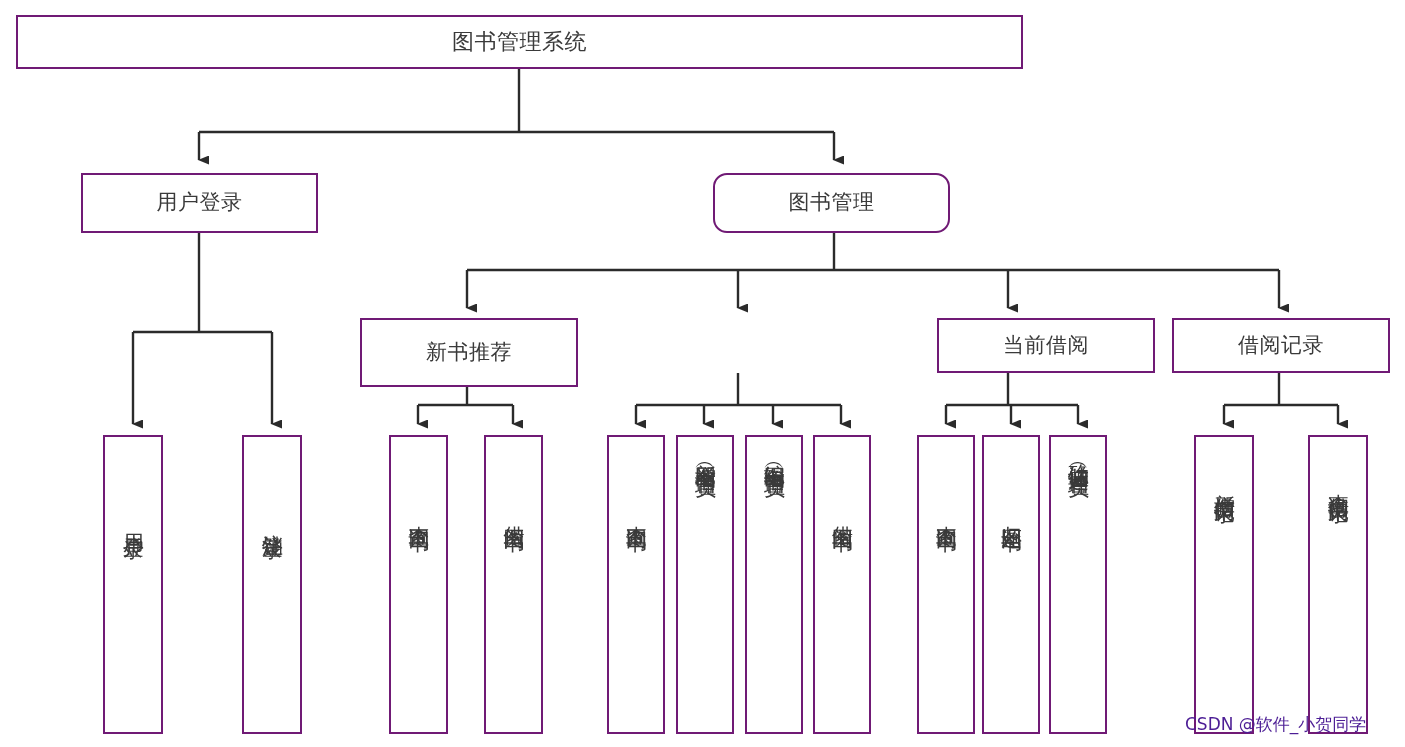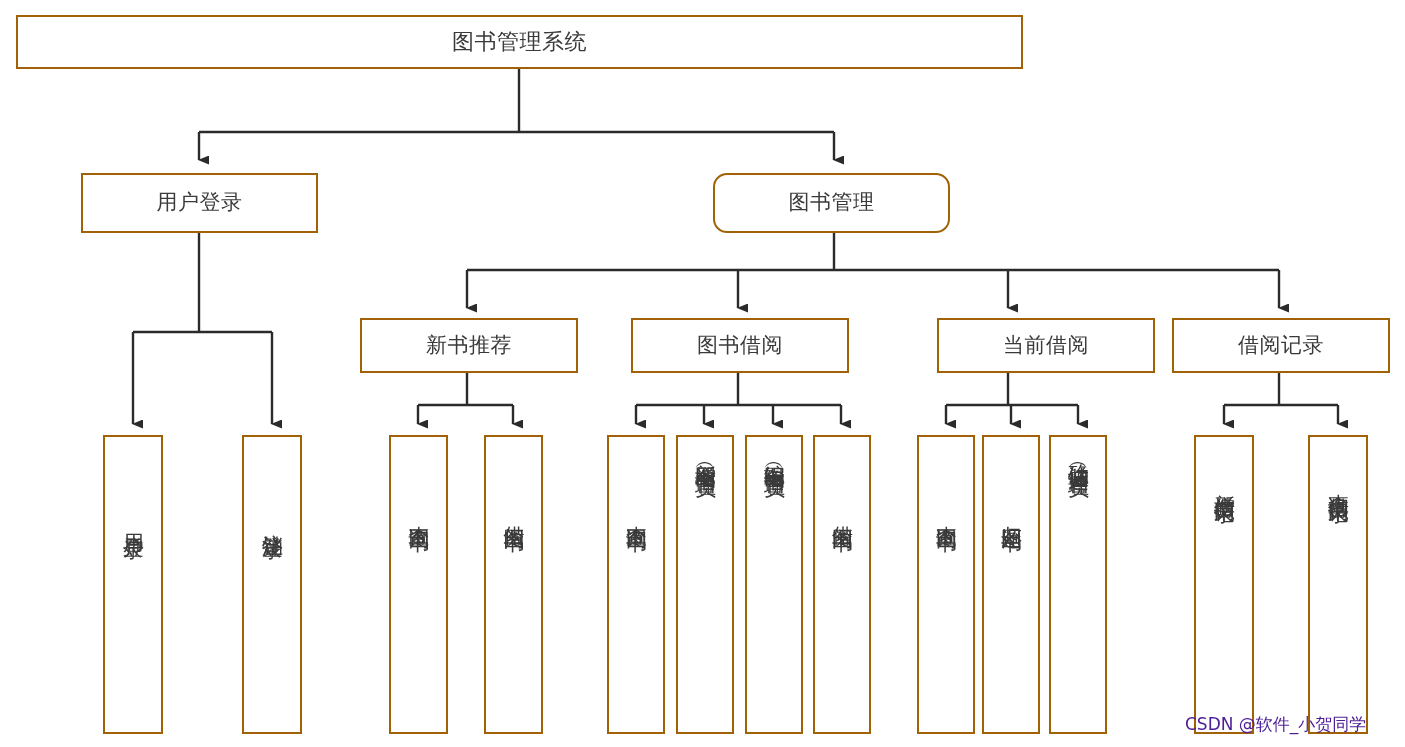--- a/index.html
+++ b/index.html
@@ -23,21 +23,21 @@
     left: 0;
     top: 0;
     width: 1405px;
     height: 747px;
     pointer-events: none;
   }
   .node {
     position: absolute;
     box-sizing: border-box;
     background: #ffffff;
-    border: 2px solid #a16207;
+    border: 2px solid #701a75;
     display: flex;
     align-items: center;
     justify-content: center;
     color: #3a3a3a;
     z-index: 2;
   }
   .node .label {
     display: block;
     text-align: center;
     line-height: 1.22;
@@ -132,25 +132,22 @@
     <span class="label">图书管理系统</span>
   </div>
 
   <div class="node horiz" style="left:81px; top:173px; width:237px; height:60px;">
     <span class="label">用户登录</span>
   </div>
   <div class="node horiz" style="left:713px; top:173px; width:237px; height:60px;border-radius:14px;">
     <span class="label">图书管理</span>
   </div>
 
-  <div class="node horiz" style="left:360px; top:318px; width:218px; height:55px;">
+  <div class="node horiz" style="left:360px; top:318px; width:218px; height:69px;">
     <span class="label">新书推荐</span>
-  </div>
-  <div class="node horiz" style="left:631px; top:318px; width:218px; height:55px;">
-    <span class="label">图书借阅</span>
   </div>
   <div class="node horiz" style="left:937px; top:318px; width:218px; height:55px;">
     <span class="label">当前借阅</span>
   </div>
   <div class="node horiz" style="left:1172px; top:318px; width:218px; height:55px;font-family:Liberation Serif, serif;">
     <span class="label">借阅记录</span>
   </div>
 
   <div class="node vert" style="left:103px; top:435px; width:60px; height:299px; padding-top:80px;">
     <span class="label">用户登录</span>

